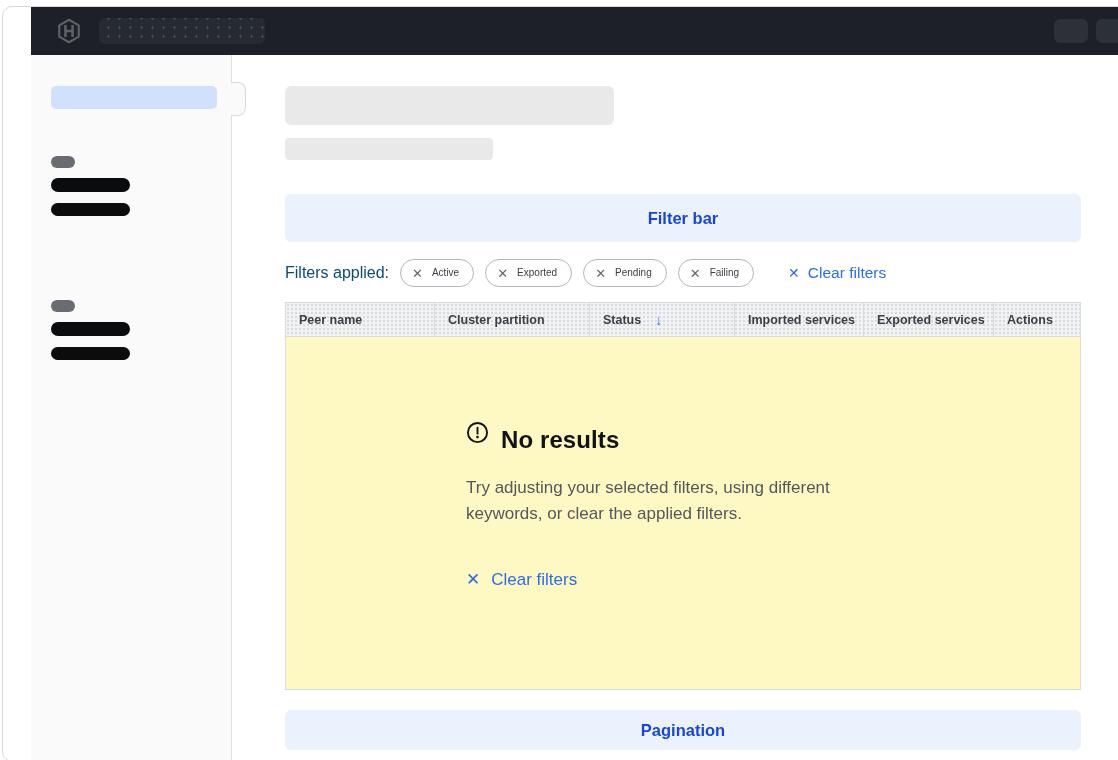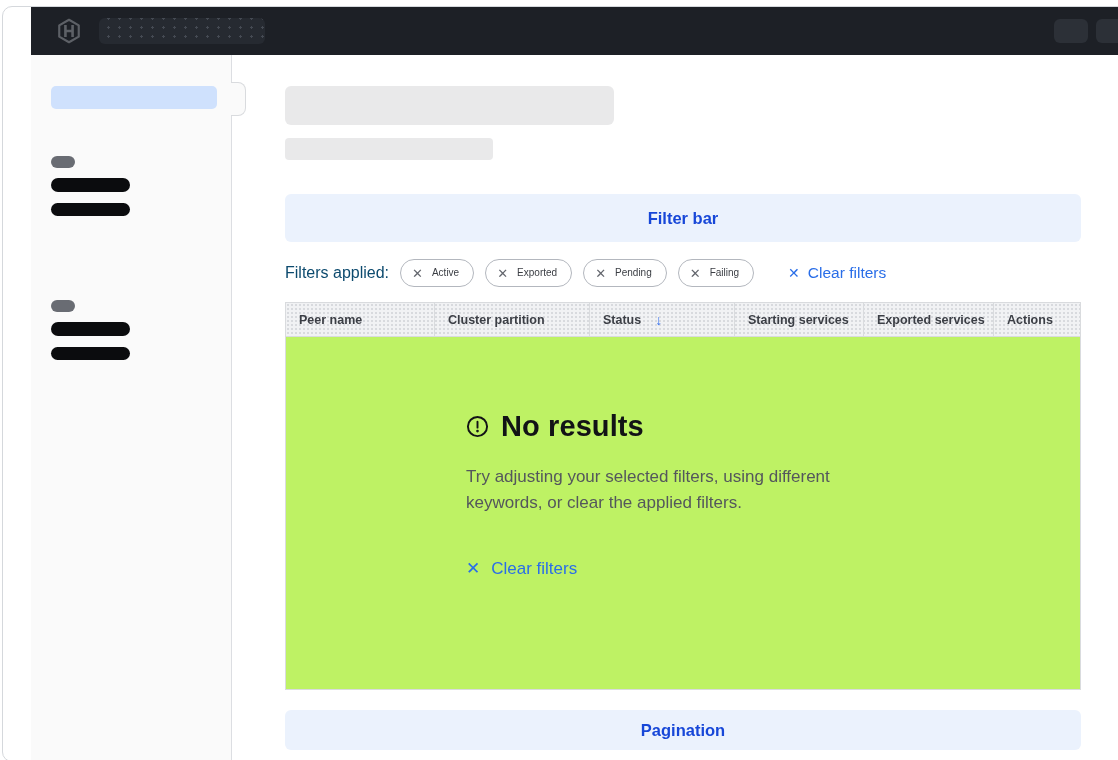--- a/index.html
+++ b/index.html
@@ -132,21 +132,21 @@
     cursor: pointer;
     text-decoration: none;
   }
   .clear-link .x { font-size: 14px; margin-right: 8px; font-weight: 400; }
   
   .table {
     margin-top: 15px;
     width: 796px;
     border: 1px solid #d9dbde;
     box-sizing: border-box;
-    background: #bef264;
+    background: #fef9c3;
   }
   .thead {
     display: flex;
     height: 34px;
     background-color: #f1f2f4;
     background-image: radial-gradient(circle, #d8dade 0.8px, transparent 1px);
     background-size: 4px 4px;
     border-bottom: 1px solid #d9dbde;
     box-sizing: border-box;
   }
@@ -168,24 +168,25 @@
   .empty-state {
     position: absolute;
     left: 180px;
     top: 73px;
     width: 430px;
   }
   .empty-title-row { display: flex; align-items: center; }
   .empty-title-row svg { flex: 0 0 auto; }
   .empty-title {
     margin-left: 12px;
-    font-size: 29px;
+    font-size: 24px;
     font-weight: 700;
     color: #121316;
     letter-spacing: 0.1px;
+    margin-top: 16px;
   }
   .empty-desc {
     margin-top: 21px;
     font-size: 17px;
     line-height: 26px;
     color: #54575c;
     width: 420px;
   }
   .empty-clear {
     margin-top: 42px;
@@ -267,21 +268,21 @@
             <span>Peer name</span>
           </div>
           <div class="th" style="width:155px">
             <span>Cluster partition</span>
           </div>
           <div class="th" style="width:145px">
             <span>Status</span>
             <span class="sort-arrow">↓</span>
           </div>
           <div class="th" style="width:129px">
-            <span>Starting services</span>
+            <span>Imported services</span>
           </div>
           <div class="th" style="width:130px">
             <span>Exported services</span>
           </div>
           <div class="th">
             <span>Actions</span>
           </div>
         </div>
 
         <div class="tbody">

